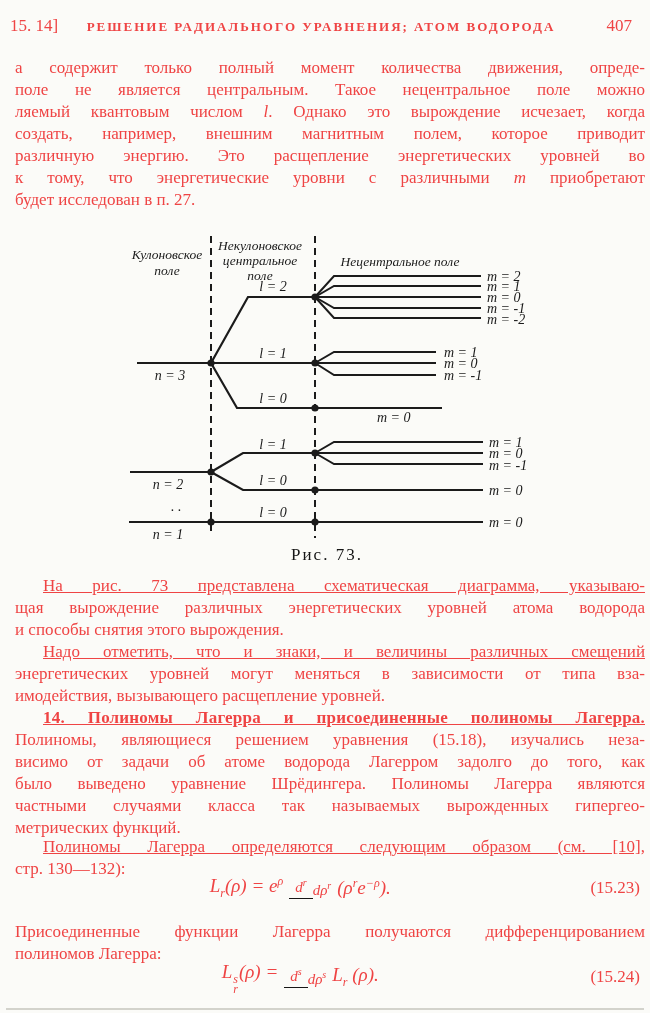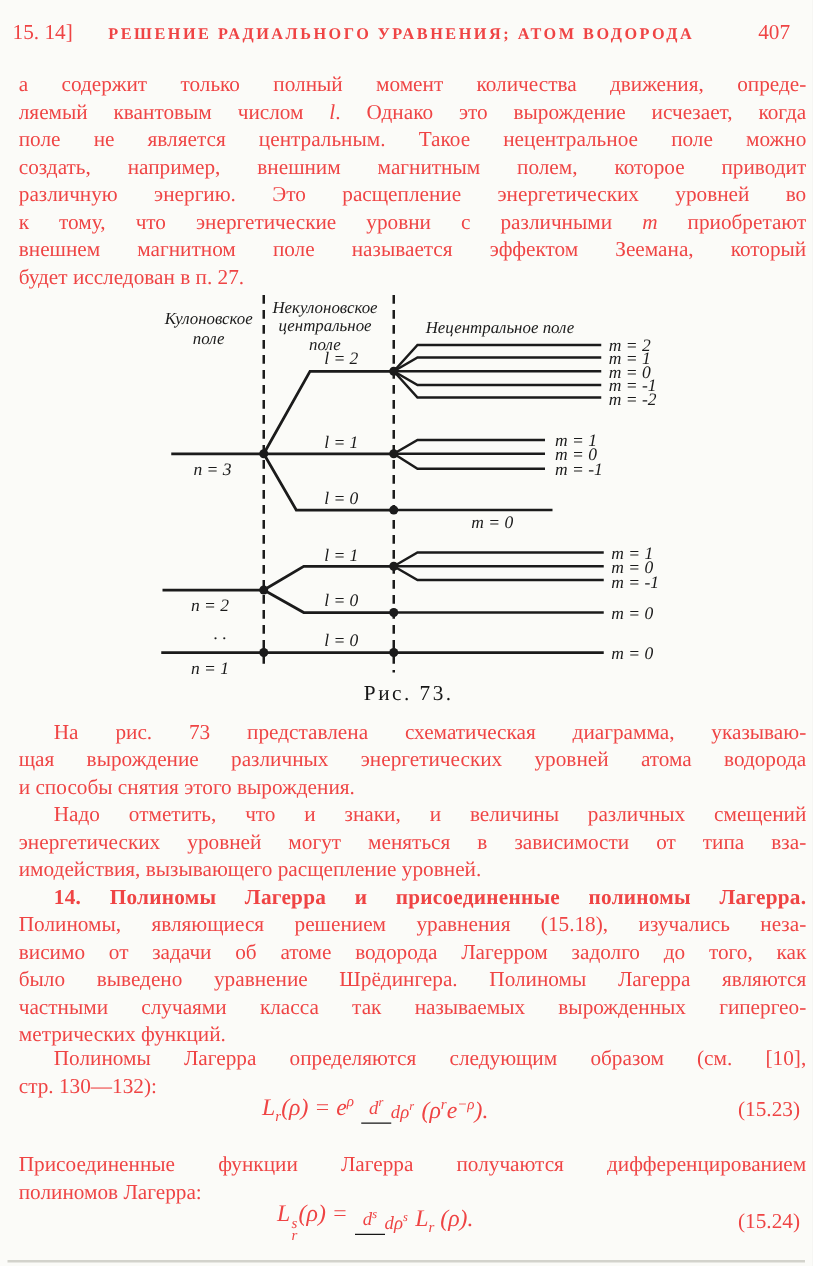--- a/index.html
+++ b/index.html
@@ -17,21 +17,21 @@
   .pagehead{position:absolute;top:16px;left:10px;right:18px;height:22px;}
   .ph-left{position:absolute;left:0;top:0;font-size:17px;}
   .ph-title{position:absolute;left:50%;top:3px;transform:translateX(-50%);
     font-size:13px;letter-spacing:2px;white-space:nowrap;font-weight:bold;}
   .ph-num{position:absolute;right:0;top:0;font-size:17px;}
   
   .para{position:absolute;left:15px;width:630px;}
   .ln{height:22px;line-height:22px;font-size:17px;
       text-align:justify;text-align-last:justify;white-space:normal;overflow:visible;}
   .ln.last{text-align-last:left;}
-  .ln.ind{text-indent:28px;}
+  .ln.ind{text-indent:28px;text-decoration:underline;}
   .ln i{font-style:italic;}
   .ln b{font-weight:bold;letter-spacing:.2px;}
   
   .figure{position:absolute;top:235px;left:0;}
   .figure line,.figure polyline{stroke:#1b1b1b;fill:none;}
   .fl{font:italic 14px "Liberation Serif","DejaVu Serif",serif;fill:#1b1b1b;}
   .fh{font:italic 13.5px "Liberation Serif","DejaVu Serif",serif;fill:#1b1b1b;}
   .fcap{font:17px "Liberation Serif","DejaVu Serif",serif;letter-spacing:2px;fill:#161616;}
   
   .equation{position:absolute;left:10px;width:630px;display:flex;align-items:center;}
@@ -55,26 +55,25 @@
 <div class="page">
 
   <div class="pagehead">
     <span class="ph-left">15. 14]</span>
     <span class="ph-title">РЕШЕНИЕ РАДИАЛЬНОГО УРАВНЕНИЯ; АТОМ ВОДОРОДА</span>
     <span class="ph-num">407</span>
   </div>
 
   <div class="para" style="top:57px">
     <div class="ln">а содержит только полный момент количества движения, опреде-</div>
+    <div class="ln">поле не является центральным. Такое нецентральное поле можно</div>
     <div class="ln">ляемый квантовым числом <i>l</i>. Однако это вырождение исчезает, когда</div>
-    <div class="ln">поле не является центральным. Такое нецентральное поле можно</div>
     <div class="ln">создать, например, внешним магнитным полем, которое приводит</div>
     <div class="ln">различную энергию. Это расщепление энергетических уровней во</div>
     <div class="ln">к тому, что энергетические уровни с различными <i>m</i> приобретают</div>
-    <div class="ln">внешнем магнитном поле называется эффектом Зеемана, который</div>
     <div class="ln last">будет исследован в п. 27.</div>
   </div>
 
   <svg class="figure" width="650" height="332" viewBox="0 235 650 332" xmlns="http://www.w3.org/2000/svg">
 
     <line x1="211" y1="236" x2="211" y2="531" stroke-width="2" stroke-dasharray="7 5"></line>
     <line x1="315" y1="236" x2="315" y2="538" stroke-width="2" stroke-dasharray="7 5"></line>
 
     <text class="fh" x="167" y="259" text-anchor="middle">Кулоновское</text>
     <text class="fh" x="167" y="275" text-anchor="middle">поле</text>

